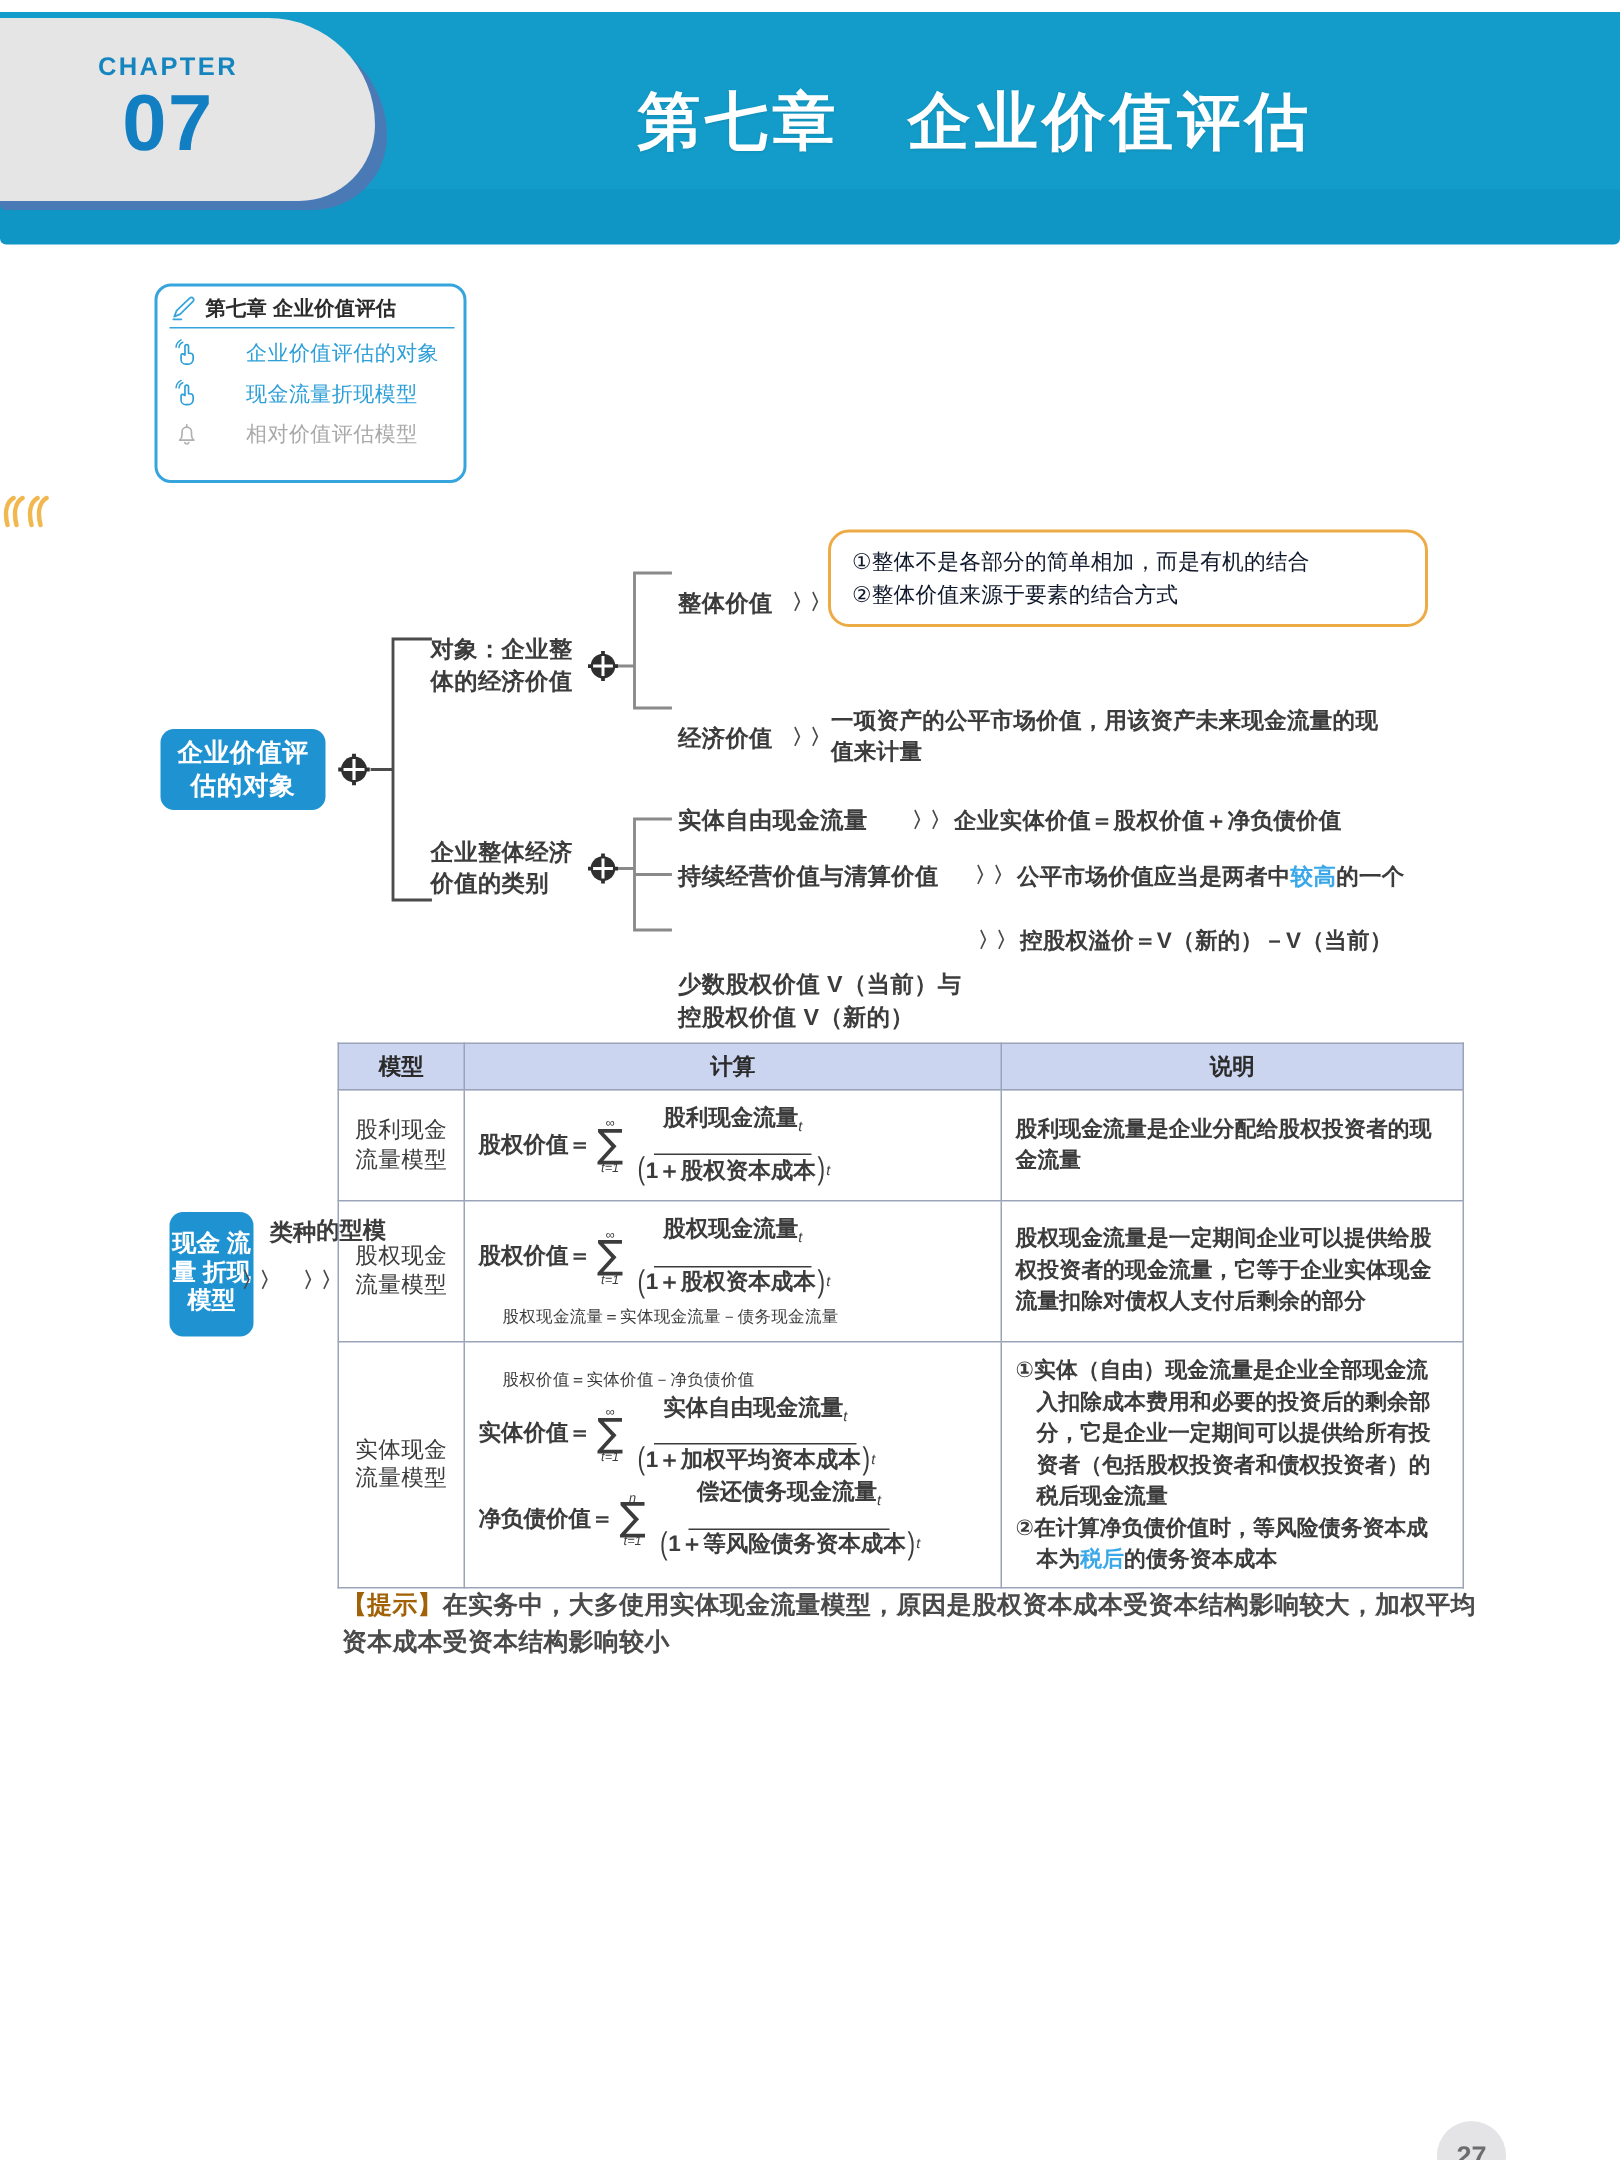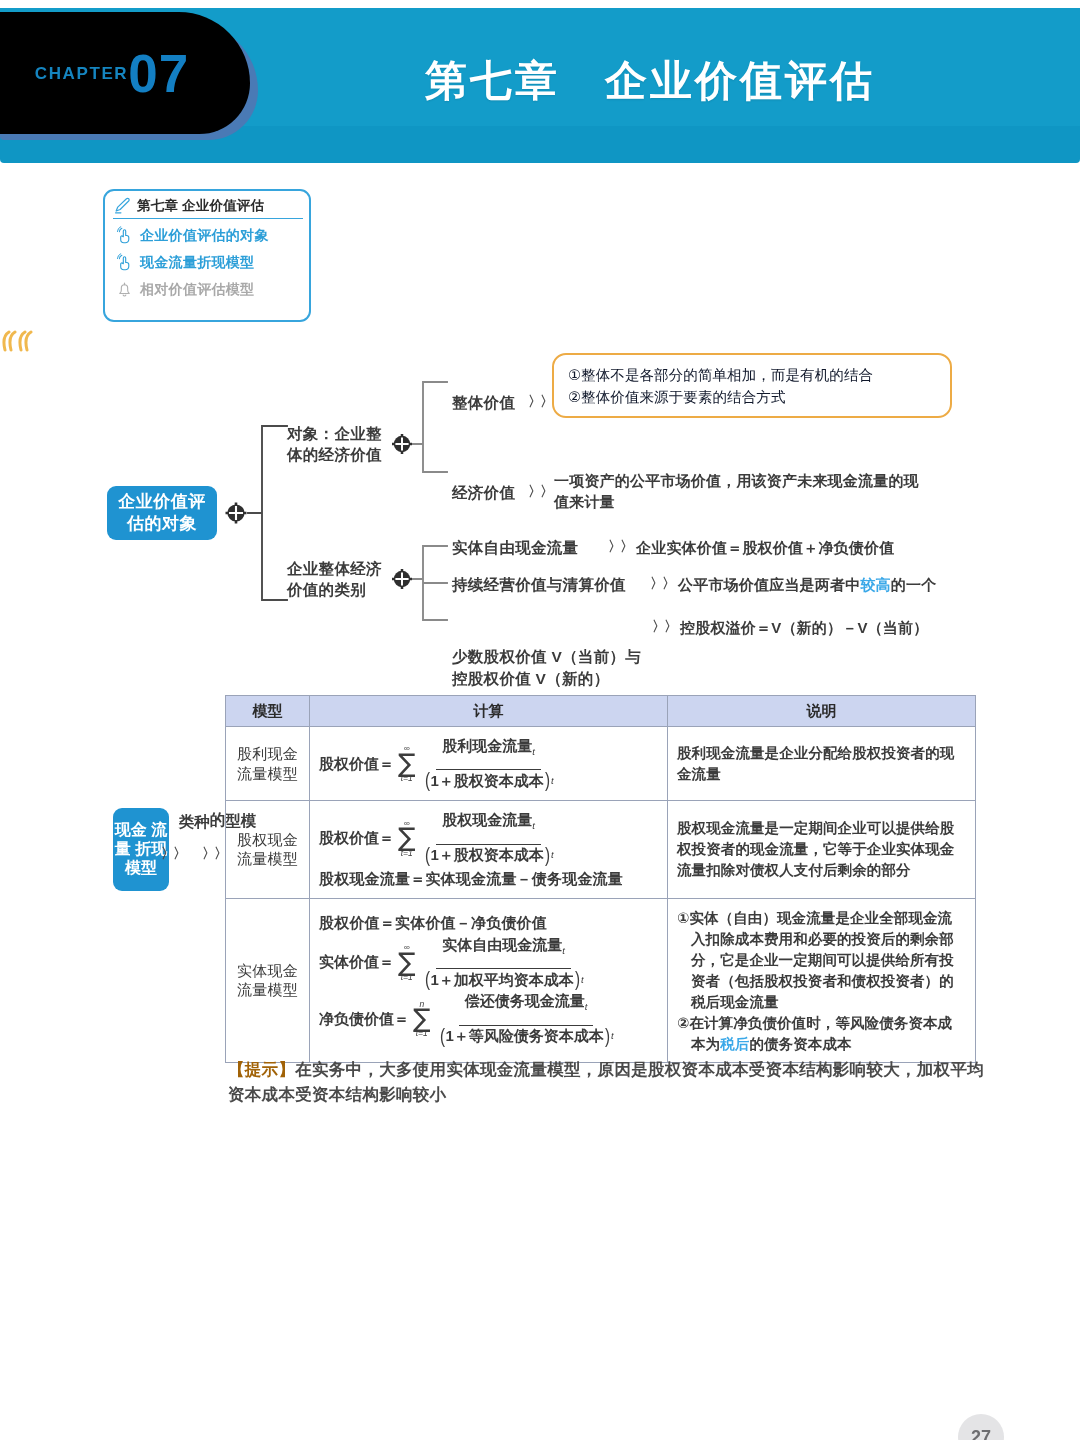--- a/index.html
+++ b/index.html
@@ -28,24 +28,24 @@
   }
   .chapter-badge-shadow {
     position: absolute; left: 0; top: 14px; width: 258px; height: 118px;
     background: #4a7ab5;
     border-top-right-radius: 108px;
     border-bottom-right-radius: 78px;
     border-bottom-left-radius: 6px;
   }
   .chapter-badge {
     position: absolute; left: 0; top: 4px; width: 250px; height: 122px;
-    background: #000000;
+    background: #e5e5e5;
     border-top-right-radius: 104px;
     border-bottom-right-radius: 74px;
-    display: flex; flex-direction: row;
+    display: flex; flex-direction: column;
     align-items: center; justify-content: center;
     padding-right: 26px;
   }
   .chapter-word {
     font-size: 17px; font-weight: bold; letter-spacing: 1.6px;
     color: #1585c0; line-height: 1;
   }
   .chapter-num {
     font-size: 53px; font-weight: bold; color: #137fc3;
     line-height: 1.05; letter-spacing: 1px; margin-top: 2px;
@@ -68,21 +68,21 @@
     border-bottom: 1.6px solid #37a5dd;
     padding-bottom: 3px; margin-bottom: 3px;
   }
   .toc-head-title {
     font-size: 13.5px; font-weight: bold; color: #2b2b2b; letter-spacing: .2px;
   }
   .toc-item {
     display: flex; align-items: center; gap: 6px;
     height: 27px; padding-left: 2px;
   }
-  .toc-item-label { font-size: 14px; font-weight: bold; letter-spacing: .3px; }
+  .toc-item-label { font-size: 14px; font-weight: normal; letter-spacing: .3px; margin-left: 24px; }
   .toc-item.on .toc-item-label { color: #2d9fd8; }
   .toc-item.off .toc-item-label { color: #a9a9a9; }
   .ic { width: 19px; height: 19px; flex: 0 0 19px; display:block; }
 
   
   .map { position: absolute; left: 0; top: 330px; width: 1080px; height: 330px; }
   .map svg { position: absolute; left: 0; top: 0; }
 
   .node-blue {
     position: absolute;
@@ -161,21 +161,21 @@
   .fml .lhs { font-size: 15px; font-weight: bold; white-space: nowrap; }
   .sigma { display: inline-flex; flex-direction: column; align-items: center; line-height: 1; margin: 0 2px; }
   .sigma .lim { font-size: 8.5px; font-style: italic; font-weight: normal; }
   .sigma .sym { font-size: 26px; font-weight: normal; line-height: .82; font-family: "DejaVu Sans", sans-serif; }
   .frac { display: inline-flex; flex-direction: column; align-items: center; }
   .frac .num { border-bottom: 1.4px solid #3c3c3c; padding: 0 6px 12px 6px; white-space: nowrap; font-size: 15px; }
   .frac .den { padding: 1px 4px 0 4px; white-space: nowrap; font-size: 15px; display: flex; align-items: center; }
   .sub { font-size: 9.5px; font-style: italic; vertical-align: sub; font-weight: normal; }
   .sup { font-size: 9.5px; font-style: italic; vertical-align: super; font-weight: normal; }
   .paren { font-size: 21px; font-weight: normal; line-height: .9; display:inline-block; transform: scaleX(.72); }
-  .plainline { font-size: 15px; font-weight: bold; margin: 5px 0 2px 0; letter-spacing: .2px; }
+  .plainline { font-size: 11px; font-weight: normal; margin: 5px 0 2px 16px; letter-spacing: .2px; }
 
   
   .tip {
     position: absolute; left: 228px; top: 1058px; width: 760px;
     font-family: "Liberation Serif", "DejaVu Serif", serif;
     font-size: 16.5px; font-weight: bold; color: #4a4a4a;
     line-height: 1.5; letter-spacing: .3px;
   }
   .tip .tipmark { color: #a16207; }
 

